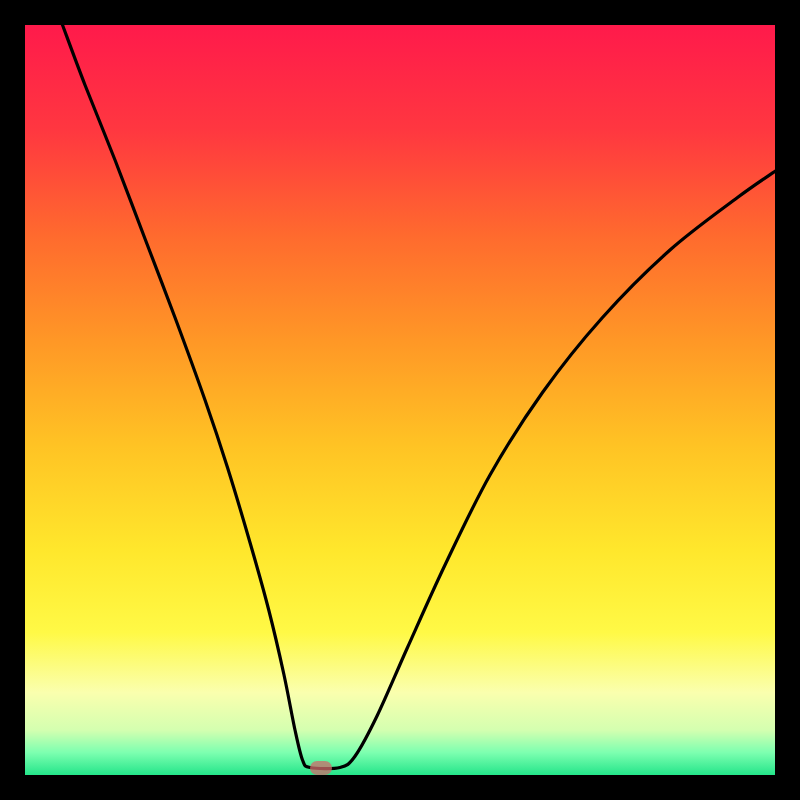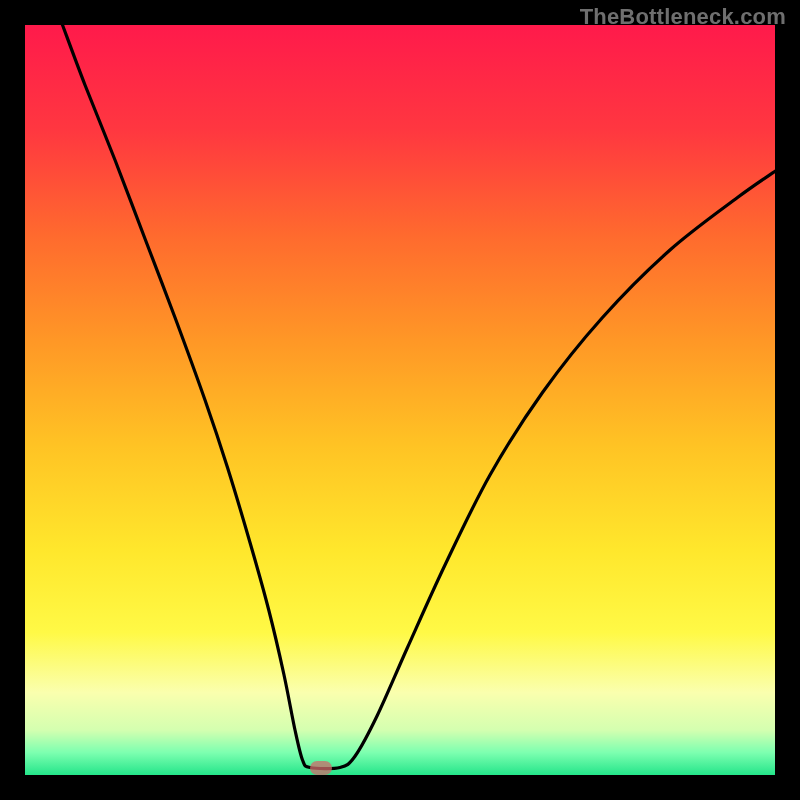--- a/index.html
+++ b/index.html
@@ -80,14 +80,13 @@
             <stop offset="100%" stop-color="#24e58a"></stop>
           </linearGradient>
       </defs>
       <rect x="0" y="0" width="750" height="750" fill="url(#bg-grad)"></rect>
     </svg>
     <svg class="curve" viewBox="0 0 750 750" preserveAspectRatio="none">
       <path id="curve-path" d="M 37.50 0.00 C 41.10 9.60, 51.60 38.40, 60.00 60.00 C 68.40 81.60, 80.40 110.40, 90.00 135.00 C 99.60 159.60, 110.40 188.55, 120.00 213.75 C 129.60 238.95, 140.40 266.70, 150.00 292.50 C 159.60 318.30, 171.60 351.00, 180.00 375.00 C 188.40 399.00, 195.30 419.70, 202.50 442.50 C 209.70 465.30, 218.40 494.70, 225.00 517.50 C 231.60 540.30, 238.35 564.00, 243.75 585.00 C 249.15 606.00, 254.55 629.55, 258.75 648.75 C 262.95 667.95, 267.00 691.20, 270.00 705.00 C 273.00 718.80, 275.10 729.00, 277.50 735.00 C 279.90 741.00, 279.00 741.30, 285.00 742.50 C 291.00 743.70, 307.80 744.30, 315.00 742.50 C 322.20 740.70, 324.00 739.65, 330.00 731.25 C 336.00 722.85, 344.10 707.40, 352.50 690.00 C 360.90 672.60, 371.70 646.50, 382.50 622.50 C 393.30 598.50, 406.80 567.60, 420.00 540.00 C 433.20 512.40, 449.40 477.60, 465.00 450.00 C 480.60 422.40, 499.50 392.70, 517.50 367.50 C 535.50 342.30, 557.10 315.30, 577.50 292.50 C 597.90 269.70, 623.40 244.20, 645.00 225.00 C 666.60 205.80, 695.70 185.10, 712.50 172.50 C 729.30 159.90, 744.00 150.45, 750.00 146.25" fill="none" stroke-width="3.2" stroke-linecap="round" stroke-linejoin="round" stroke="#000000"></path>
     </svg>
     <div class="marker" id="marker" style="left: 296.25px; top: 742.5px; background: rgb(207, 107, 107);"></div>
   </div>
-  <div class="watermark">TheBottleneck.com</div>
 </div>
 
 </body></html>

